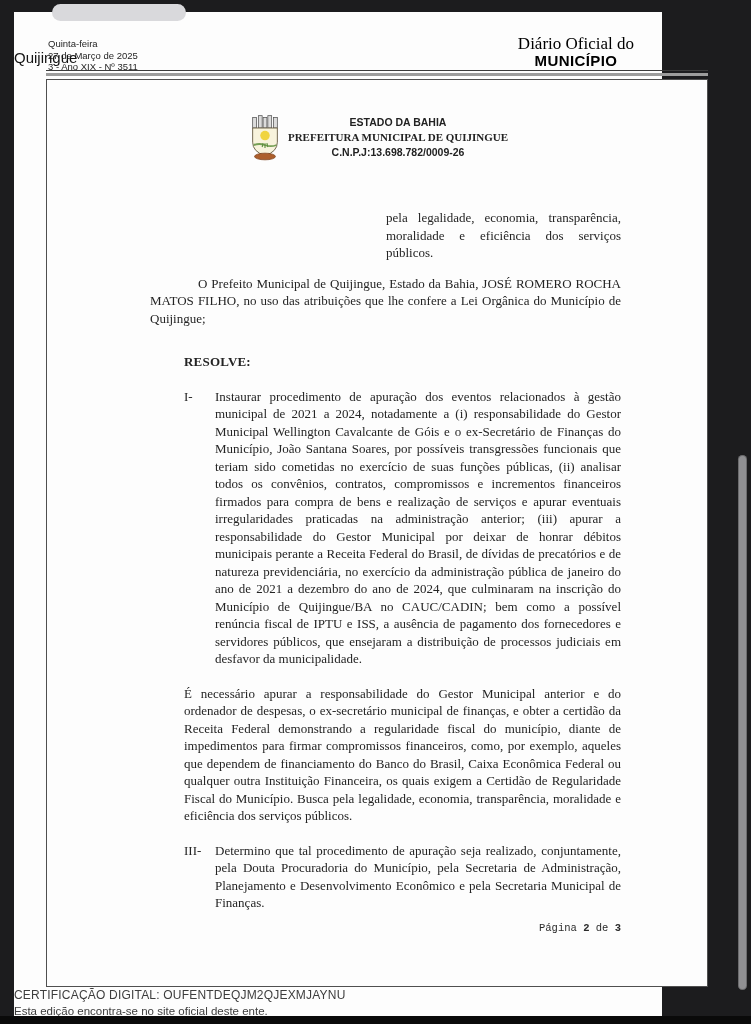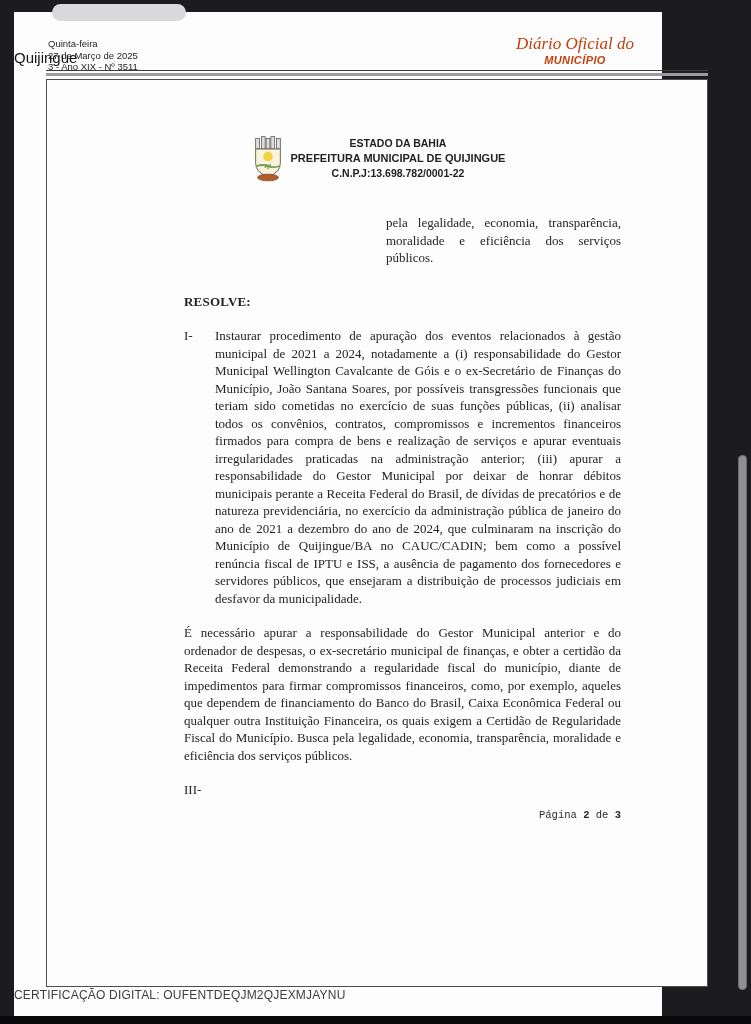--- a/index.html
+++ b/index.html
@@ -13,33 +13,33 @@
   body{font-family:"Liberation Serif",serif;}
   .stage{position:relative;width:751px;height:1024px;background:var(--chrome-bg);overflow:hidden;}
   .bottom-bar{position:absolute;left:0;bottom:0;width:751px;height:8px;background:var(--bottom-bar);}
   .scroll-strip{position:absolute;top:0;right:0;width:15px;height:1016px;background:var(--chrome-bg);}
   .scroll-thumb{position:absolute;left:2px;top:455px;width:9px;height:535px;border-radius:5px;background:var(--scroll-thumb);box-shadow:inset 0 0 0 1px rgba(0,0,0,.25);}
   .page{position:absolute;left:14px;top:12px;width:648px;height:1016px;background:var(--page-bg);}
   .float-tab{position:absolute;left:38px;top:-8px;width:134px;height:17px;background:var(--tab);border-radius:10px;}
   
   .hdr-left{position:absolute;left:34px;top:26px;font-family:"Liberation Sans",sans-serif;font-size:9.5px;line-height:11.5px;color:#1e1e1e;}
   .hdr-center{position:absolute;left:0;right:0;top:37px;text-align:left;font-family:"Liberation Sans",sans-serif;font-size:15px;color:#141414;}
-  .hdr-right{position:absolute;right:28px;top:23px;text-align:center;color:#c2410c;font-style:italic;}
+  .hdr-right{position:absolute;right:28px;top:23px;text-align:center;color:#000000;}
   .masthead-top{font-family:"Liberation Serif",serif;font-size:17px;line-height:18px;}
-  .masthead-bottom{font-family:"Liberation Sans",sans-serif;font-size:11px;font-weight:700;letter-spacing:.4px;line-height:17px;margin-top:-1px;}
+  .masthead-bottom{font-family:"Liberation Sans",sans-serif;font-size:15px;font-weight:700;letter-spacing:.4px;line-height:17px;margin-top:-1px;}
   .rule{position:absolute;left:32px;top:58px;width:662px;height:2px;border-top:1px solid var(--rule-dark);border-bottom:3px solid var(--rule-gray);}
   
   .doc-box{position:absolute;left:32px;top:67px;width:660px;height:906px;border:1px solid var(--box-border);background:var(--page-bg);}
-  .crest-row{margin-top:55px;display:flex;justify-content:center;align-items:center;gap:4px;}
+  .crest-row{margin-top:34px;display:flex;justify-content:center;align-items:center;gap:4px;}
   .crest{width:38px;height:47px;flex:none;}
   .org{text-align:center;font-family:"Liberation Sans",sans-serif;color:#222;}
   .org-state{font-size:10.5px;font-weight:600;line-height:15px;}
-  .org-name{font-size:11px;font-weight:700;line-height:15px;}
+  .org-name{font-size:11px;font-weight:700;line-height:15px;font-family:Liberation Serif, serif;}
   .org-cnpj{font-size:10.5px;font-weight:600;line-height:15px;}
-  .content{margin:32px 86px 0 103px;color:var(--ink);font-size:13px;line-height:17.5px;}
+  .content{margin:48px 86px 0 103px;color:var(--ink);font-size:13px;line-height:17.5px;}
   .citation{margin:0 0 0 236px;text-align:justify;}
   .intro{margin:13px 0 0 0;text-indent:48px;text-align:justify;}
   .resolve{margin:26px 0 0 34px;font-weight:700;letter-spacing:.2px;}
   .item{display:flex;margin-top:17px;padding-left:34px;}
   .item .num{width:31px;flex:none;}
   .item .txt{flex:1;text-align:justify;}
   .pagenum{margin-top:8px;text-align:right;font-family:Liberation Mono, monospace;font-size:10.5px;color:#2b2b2b;}
   .pagenum b{font-weight:700;}
   
   .page-footer{position:absolute;left:0;right:0;top:976px;font-family:"Liberation Sans",sans-serif;color:var(--muted-ink);}
@@ -88,50 +88,53 @@
           <circle cx="20" cy="22" r="5" fill="var(--crest-gold)"></circle>
 
           <path d="M8,31 Q14 28.5 20 31 T32 31 V33 Q26 35 20 33 T8 33 Z" fill="var(--crest-green)" opacity="0.85"></path>
           <path d="M17,34 l1,-4 M20,35 l0,-5 M23,34 l-1,-4" stroke="var(--crest-green)" stroke-width="1.2" fill="none"></path>
 
           <ellipse cx="20" cy="44" rx="11" ry="3.5" fill="var(--crest-brown)" stroke="#7c421d" stroke-width="0.8"></ellipse>
         </svg>
         <div class="org">
           <div class="org-state">ESTADO DA BAHIA</div>
           <div class="org-name">PREFEITURA MUNICIPAL DE QUIJINGUE</div>
-          <div class="org-cnpj">C.N.P.J:13.698.782/0001-22</div>
+          <div class="org-cnpj">C.N.P.J:13.698.782/0009-26</div>
         </div>
       </div>
 
       <div class="content">
         <p class="citation">pela legalidade, economia, transparência, moralidade e eficiência dos serviços públicos.</p>
+        <p class="intro">O Prefeito Municipal de Quijingue, Estado da Bahia, JOSÉ ROMERO ROCHA MATOS FILHO, no uso das atribuições que lhe confere a Lei Orgânica do Município de Quijingue;</p>
         <p class="resolve">RESOLVE:</p>
 
         <div class="item">
           <div class="num">I-</div>
           <div class="txt">Instaurar procedimento de apuração dos eventos relacionados à gestão municipal de 2021 a 2024, notadamente a (i) responsabilidade do Gestor Municipal Wellington Cavalcante de Góis e o ex-Secretário de Finanças do Município, João Santana Soares, por possíveis transgressões funcionais que teriam sido cometidas no exercício de suas funções públicas, (ii) analisar todos os convênios, contratos, compromissos e incrementos financeiros firmados para compra de bens e realização de serviços e apurar eventuais irregularidades praticadas na administração anterior; (iii) apurar a responsabilidade do Gestor Municipal por deixar de honrar débitos municipais perante a Receita Federal do Brasil, de dívidas de precatórios e de natureza previdenciária, no exercício da administração pública de janeiro do ano de 2021 a dezembro do ano de 2024, que culminaram na inscrição do Município de Quijingue/BA no CAUC/CADIN; bem como a possível renúncia fiscal de IPTU e ISS, a ausência de pagamento dos fornecedores e servidores públicos, que ensejaram a distribuição de processos judiciais em desfavor da municipalidade.</div>
         </div>
         <div class="item">
           <div class="txt">É necessário apurar a responsabilidade do Gestor Municipal anterior e do ordenador de despesas, o ex-secretário municipal de finanças, e obter a certidão da Receita Federal demonstrando a regularidade fiscal do município, diante de impedimentos para firmar compromissos financeiros, como, por exemplo, aqueles que dependem de financiamento do Banco do Brasil, Caixa Econômica Federal ou qualquer outra Instituição Financeira, os quais exigem a Certidão de Regularidade Fiscal do Município. Busca pela legalidade, economia, transparência, moralidade e eficiência dos serviços públicos.</div>
         </div>
         <div class="item">
           <div class="num">III-</div>
+          <div class="txt">Determino que tal procedimento de apuração seja realizado, conjuntamente, pela Douta Procuradoria do Município, pela Secretaria de Administração, Planejamento e Desenvolvimento Econômico e pela Secretaria Municipal de Finanças.</div>
         </div>
 
         <div class="pagenum">
           <span>Página</span>
           <b>2</b>
           <span>de</span>
           <b>3</b>
         </div>
       </div>
     </div>
 
     <div class="page-footer">
       <div class="cert">CERTIFICAÇÃO DIGITAL: OUFENTDEQJM2QJEXMJAYNU</div>
+      <div class="note">Esta edição encontra-se no site oficial deste ente.</div>
     </div>
   </div>
 
   <div class="scroll-strip">
     <div class="scroll-thumb"></div>
   </div>
 
   <div class="bottom-bar"></div>
 </div>
 

